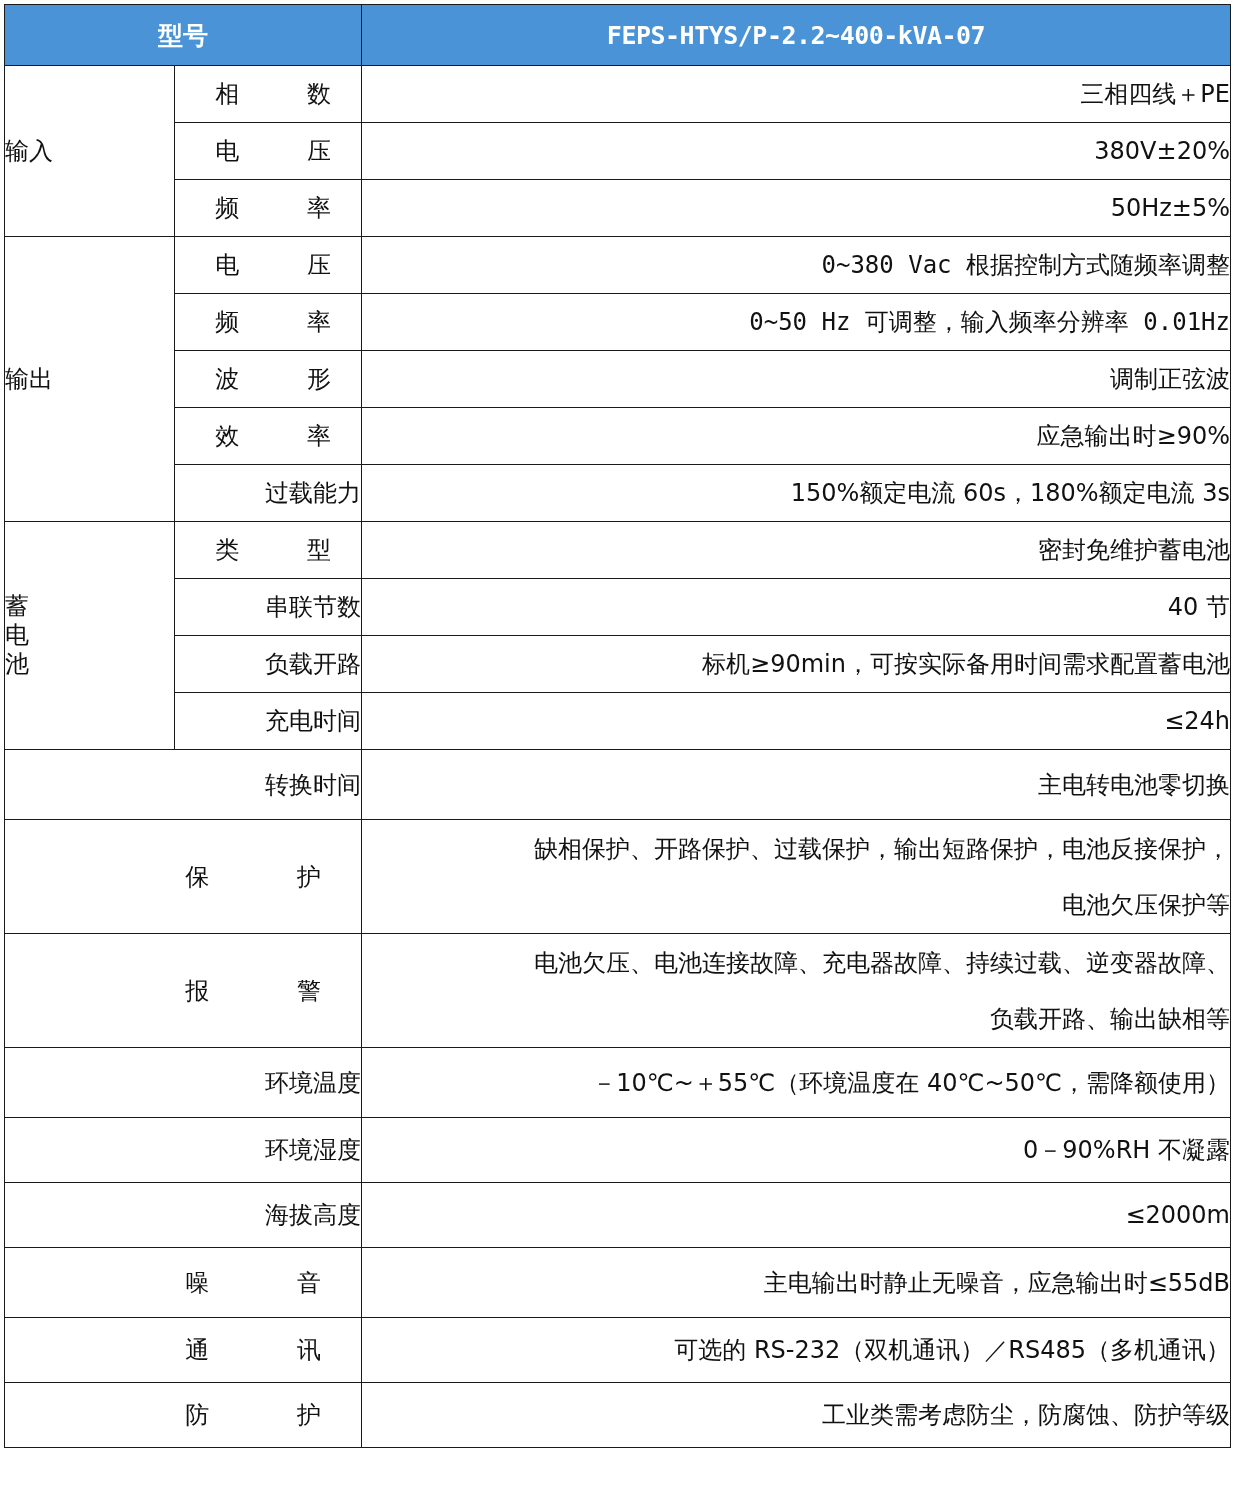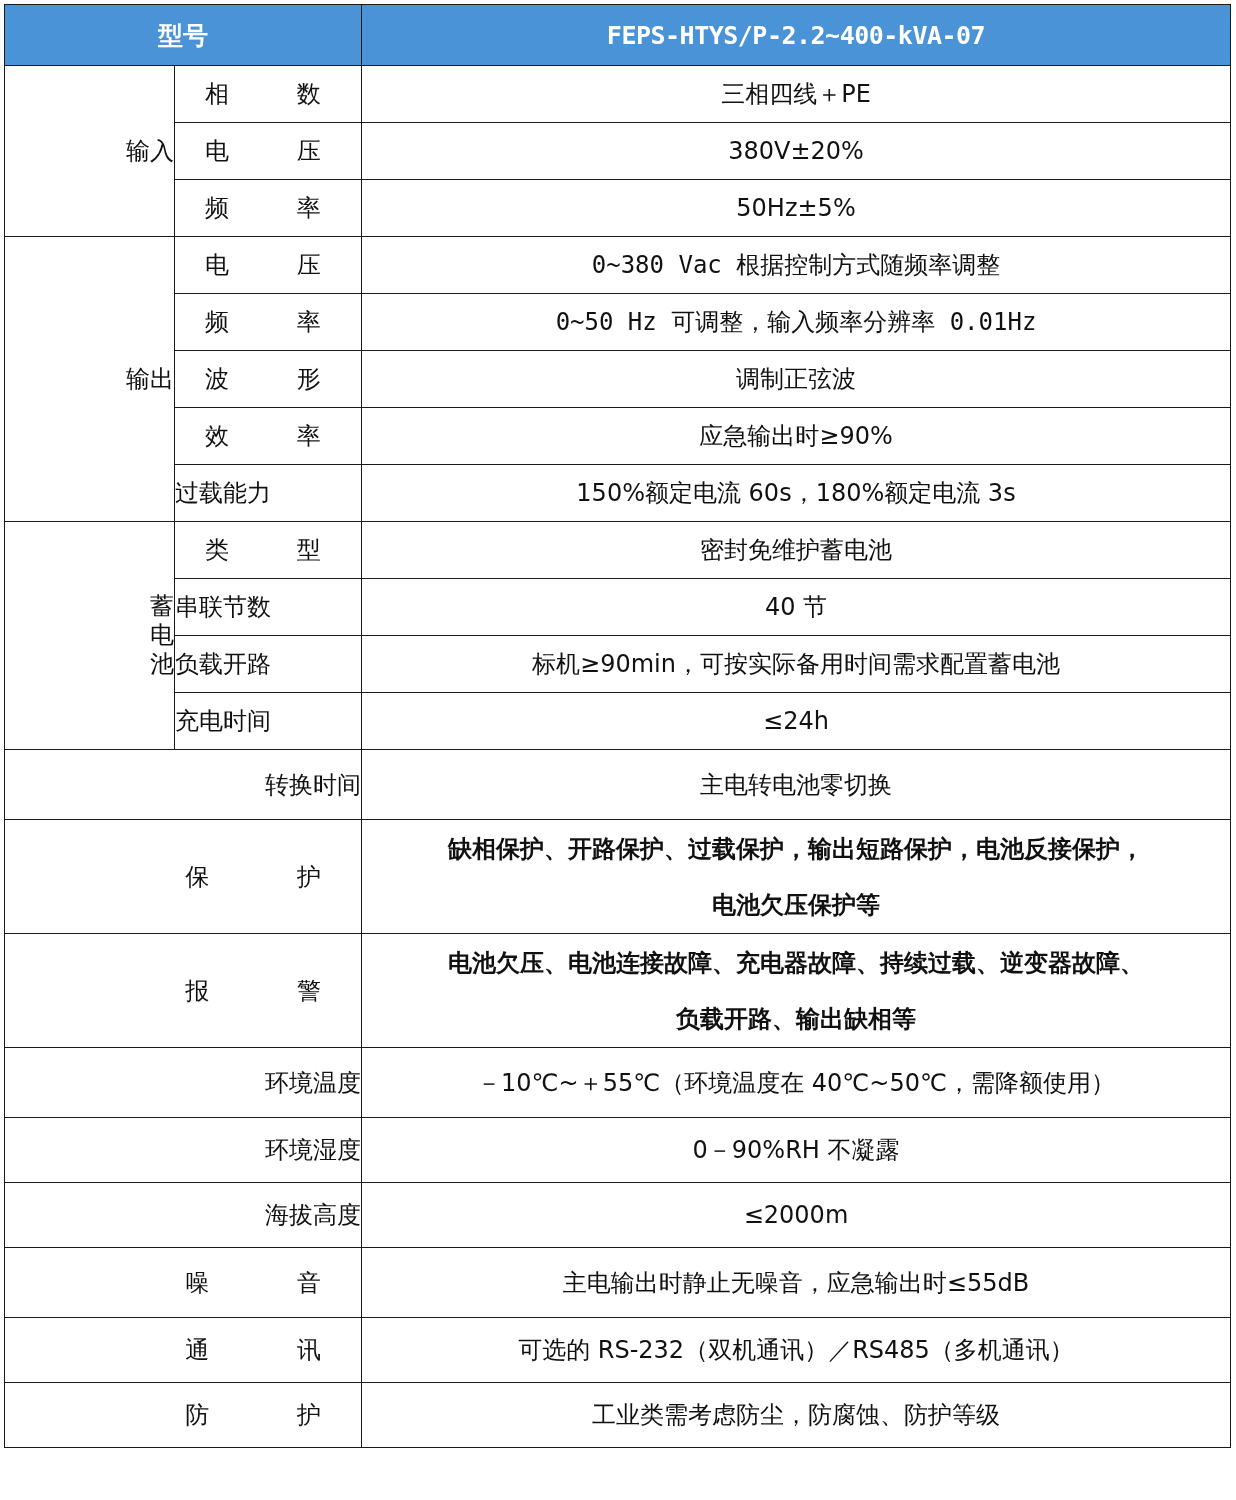--- a/index.html
+++ b/index.html
@@ -24,33 +24,33 @@
   thead th {
     background: #4a93d6;
     color: #ffffff;
     font-weight: bold;
     height: 60px;
     font-size: 25px;
     margin-top: 8px;
   }
   th.hdr-label { text-align: center; }
   th.hdr-value { font-family: "DejaVu Sans Mono", "Liberation Mono", monospace; font-weight: bold; letter-spacing: -0.5px; }
-  td.group { text-align: right; }
+  td.group { text-align: left; }
   td.group.vertical span { display: block; line-height: 29px; }
-  td.param { text-align: left; letter-spacing: 0; }
+  td.param { text-align: right; letter-spacing: 0; }
   td.param.spaced { letter-spacing: 30px; text-indent: 30px; }
-  td.value { text-align: center; padding-left: 10px; }
+  td.value { text-align: right; padding-left: 10px; }
   td.label2 { text-align: right; }
   td.label2.spaced { letter-spacing: 40px; text-indent: 40px; padding-left: 22px; }
   .mono { font-family: "DejaVu Sans Mono", "Liberation Mono", monospace; }
   tr.r59 td { height: 56px; }
   tr.r70 td { height: 69px; }
   tr.r115 td { height: 113px; }
   tr.r66 td { height: 64px; }
-  td.multiline { line-height: 56px; font-weight: bold; }
+  td.multiline { line-height: 56px; }
 </style>
 </head>
 <body>
 
 <table class="spec">
   <colgroup>
       <col class="c1">
       <col class="c2">
       <col class="c3">
     </colgroup>

